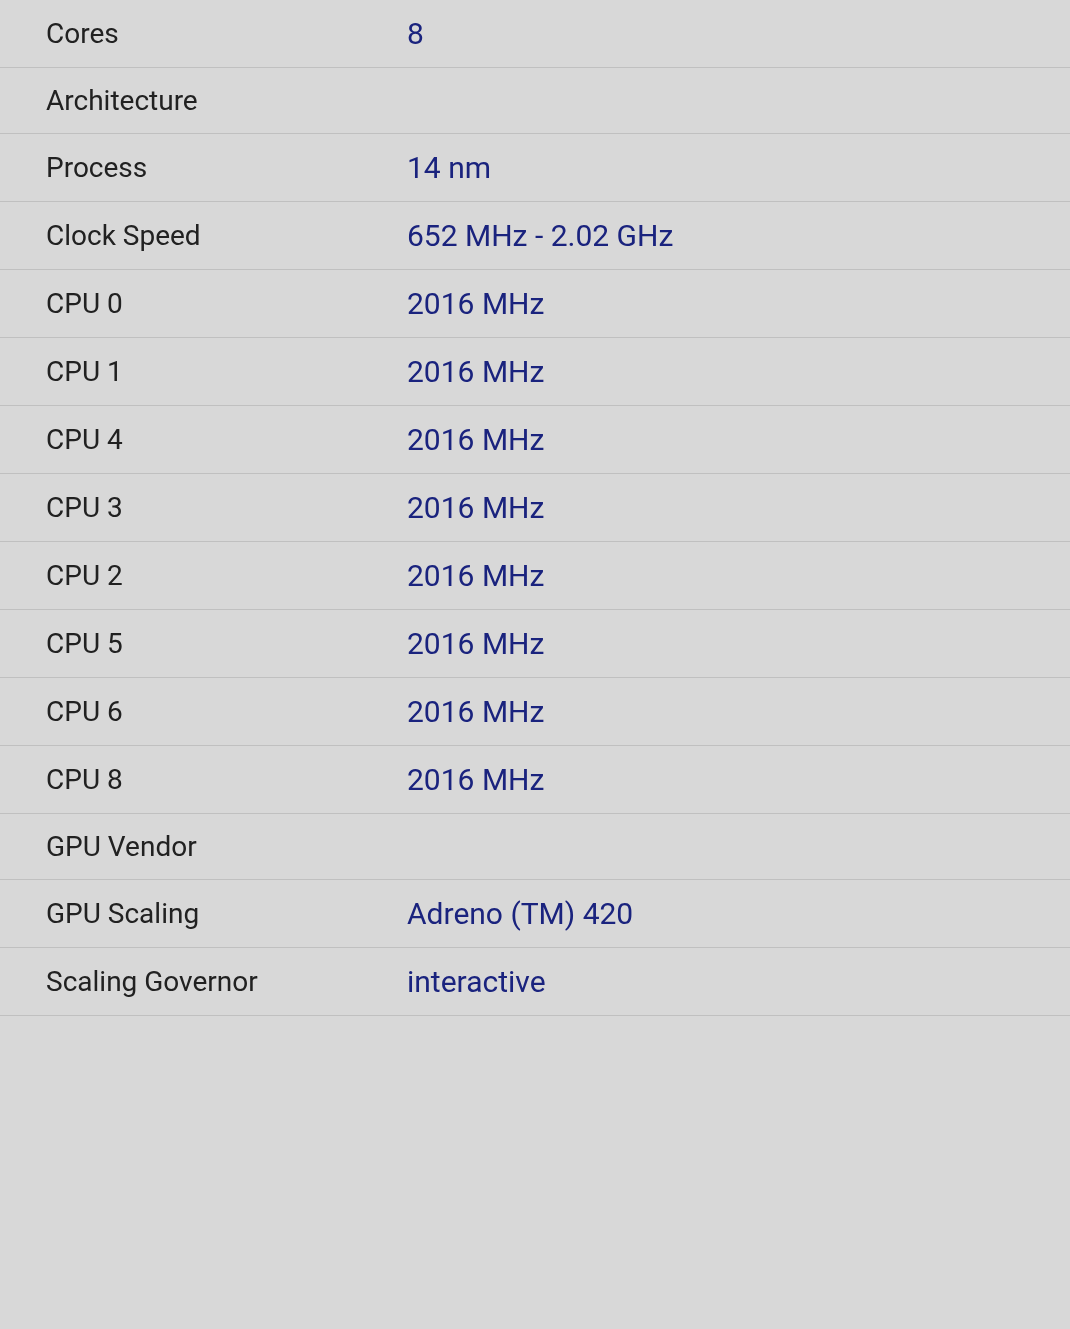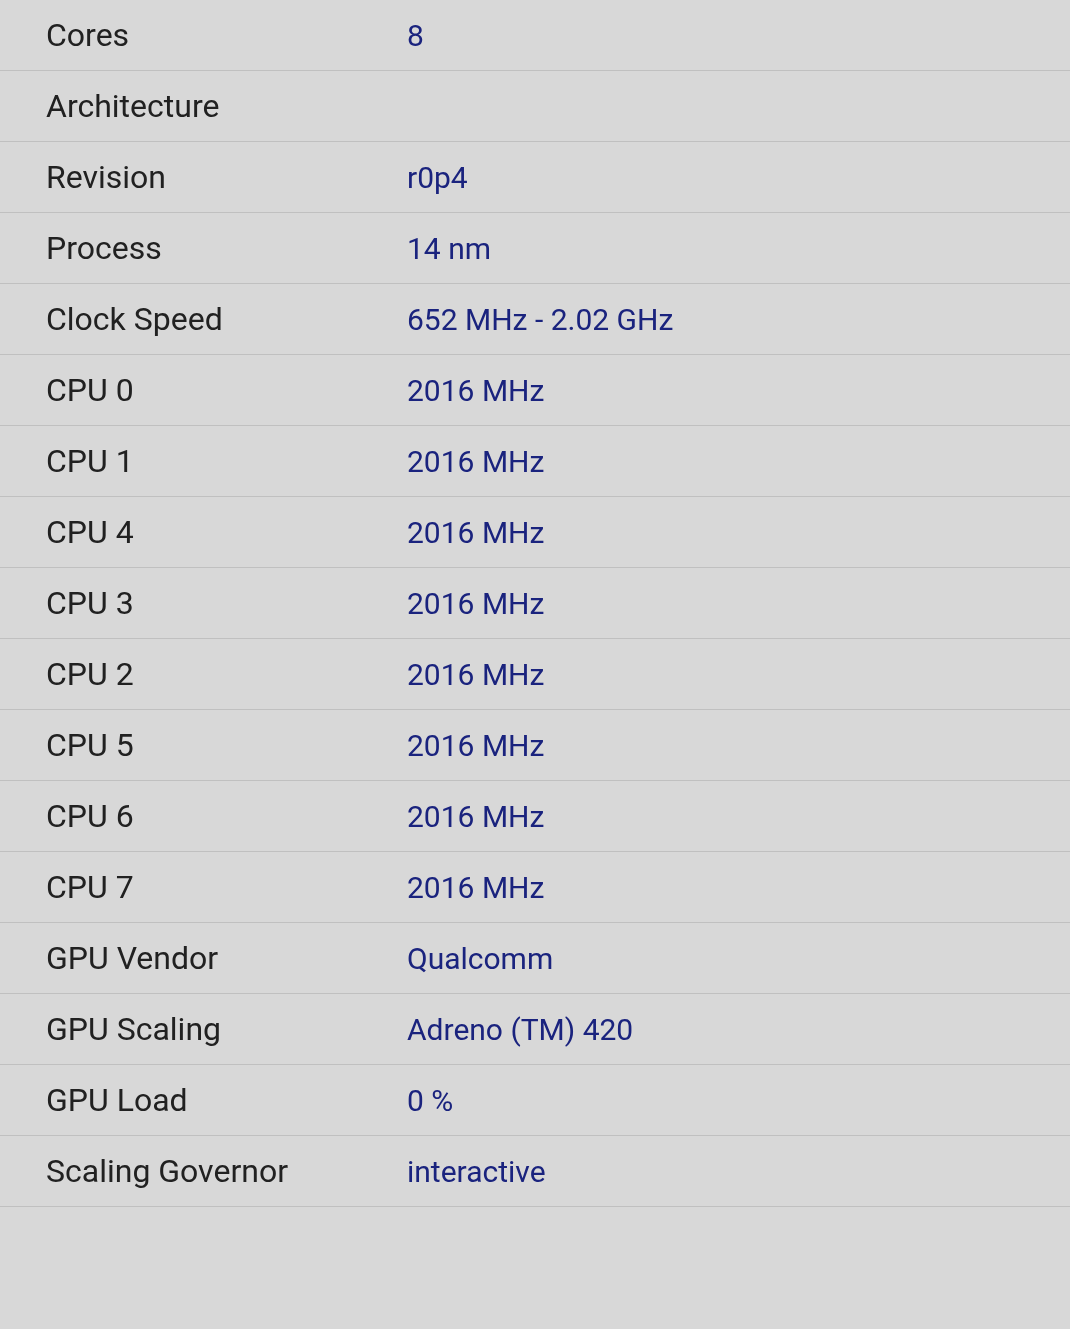--- a/index.html
+++ b/index.html
@@ -19,21 +19,21 @@
     .info-row {
       display: flex;
       align-items: center;
       padding: 16px 0;
       border-bottom: 1px solid #c0c0c0;
       min-height: 65px;
     }
     .info-label {
       flex: 0 0 407px;
       padding-left: 46px;
-      font-size: 32px;
+      font-size: 28px;
       color: #212121;
       font-weight: 400;
     }
     .info-label.indented {
     }
     .info-value {
       flex: 1;
       font-size: 30px;
       color: #1a237e;
       font-weight: 400;
@@ -42,24 +42,20 @@
 </head>
 <body>
 
 <div class="info-list">
   <div class="info-row">
     <div class="info-label">Cores</div>
     <div class="info-value">8</div>
   </div>
   <div class="info-row">
     <div class="info-label">Architecture</div>
-  </div>
-  <div class="info-row">
-    <div class="info-label">Revision</div>
-    <div class="info-value">r0p4</div>
   </div>
   <div class="info-row">
     <div class="info-label">Process</div>
     <div class="info-value">14 nm</div>
   </div>
   <div class="info-row">
     <div class="info-label">Clock Speed</div>
     <div class="info-value">652 MHz - 2.02 GHz</div>
   </div>
   <div class="info-row">
@@ -84,32 +80,27 @@
   </div>
   <div class="info-row">
     <div class="info-label indented">CPU 5</div>
     <div class="info-value">2016 MHz</div>
   </div>
   <div class="info-row">
     <div class="info-label indented">CPU 6</div>
     <div class="info-value">2016 MHz</div>
   </div>
   <div class="info-row">
-    <div class="info-label indented">CPU 7</div>
+    <div class="info-label indented">CPU 8</div>
     <div class="info-value">2016 MHz</div>
   </div>
   <div class="info-row">
     <div class="info-label">GPU Vendor</div>
-    <div class="info-value">Qualcomm</div>
   </div>
   <div class="info-row">
     <div class="info-label">GPU Scaling</div>
     <div class="info-value">Adreno (TM) 420</div>
-  </div>
-  <div class="info-row">
-    <div class="info-label">GPU Load</div>
-    <div class="info-value">0 %</div>
   </div>
   <div class="info-row">
     <div class="info-label">Scaling Governor</div>
     <div class="info-value">interactive</div>
   </div>
 </div>
 
 </body></html>

